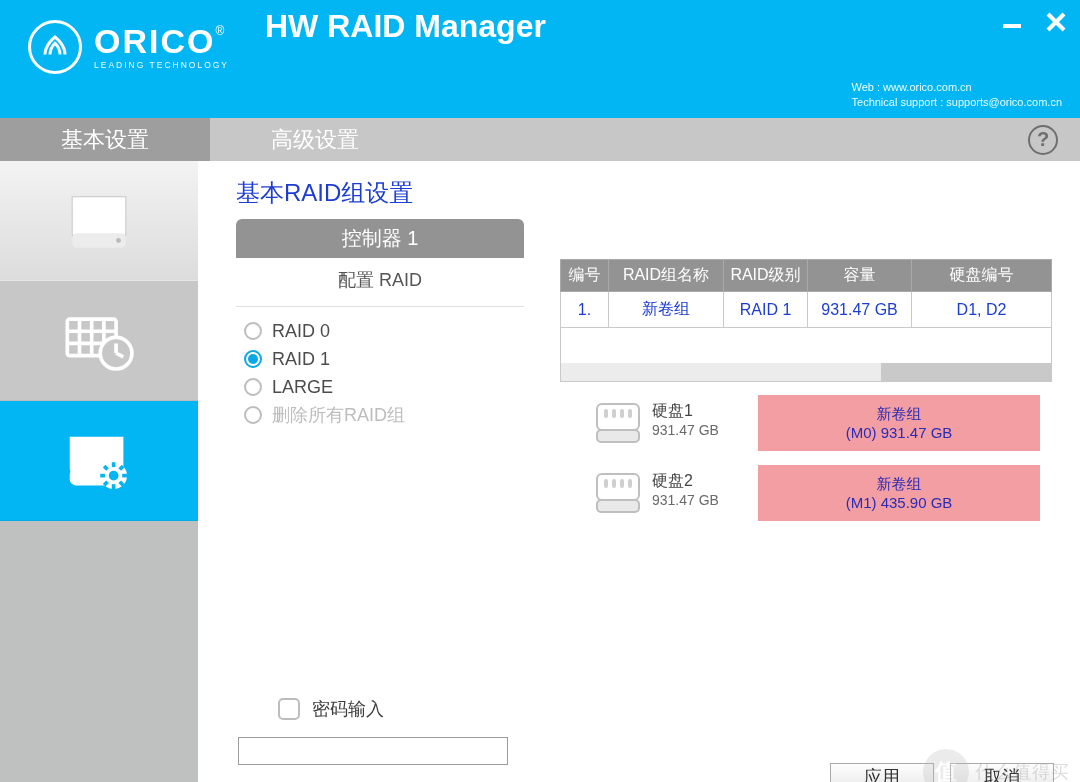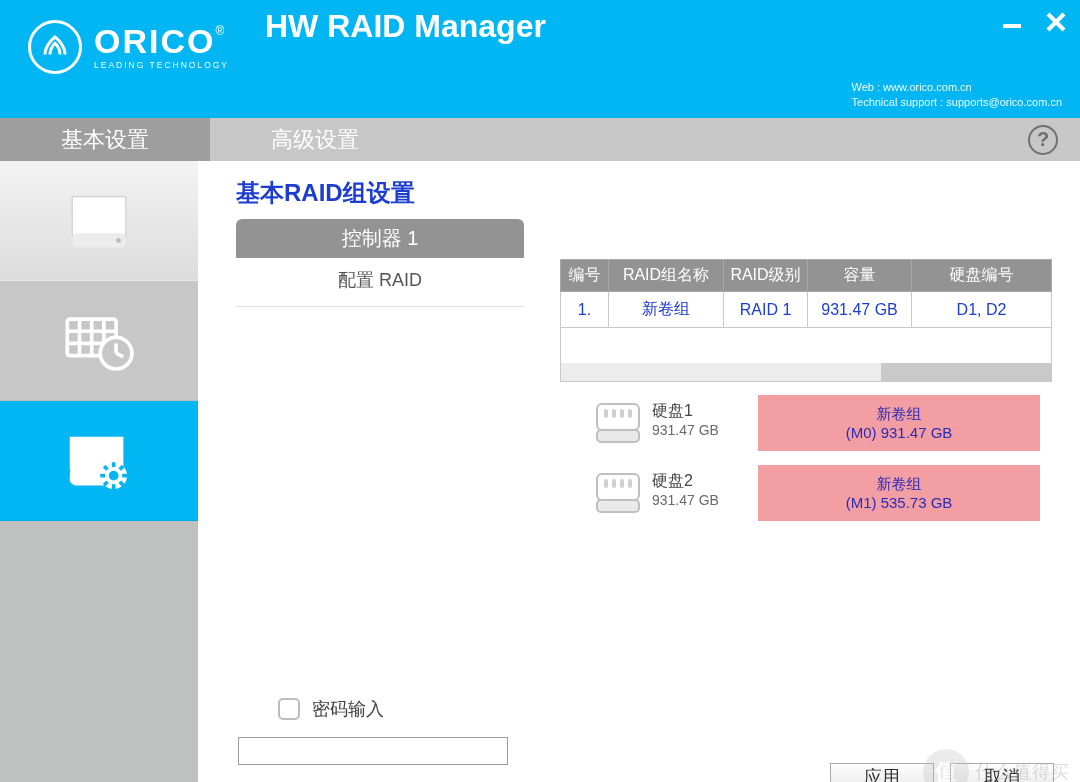--- a/index.html
+++ b/index.html
@@ -21,21 +21,21 @@
   .tab.active { background: #9e9e9e; }
   .help-icon { position: absolute; right: 22px; top: 50%; transform: translateY(-50%); width: 30px; height: 30px; border: 2.5px solid #6f6f6f; border-radius: 50%; display: flex; align-items: center; justify-content: center; color: #6f6f6f; font-weight: 700; font-size: 20px; cursor: pointer; }
   .body { display: flex; height: 640px; }
   .sidebar { width: 198px; background: linear-gradient(to bottom, #cfd0d0, #bfc0c0 30%, #bfc0c0); display: flex; flex-direction: column; }
   .side-item { height: 120px; display: flex; align-items: center; justify-content: center; cursor: pointer; border-bottom: 1px solid rgba(0,0,0,.05); }
   .side-item.first { background: linear-gradient(to bottom, #f3f3f3, #dcdcdc); }
   .side-item.second { background: #c7c7c7; }
   .side-item.active { background: #01b6f2; }
   .side-item svg { width: 78px; height: 78px; }
   .content { flex: 1; padding: 16px 26px 10px 38px; position: relative; background: #fff; }
-  .section-title { color: #1d3dd1; font-size: 24px; font-weight: 700; margin-bottom: 10px; }
+  .section-title { color: #1d3dd1; font-size: 24px; font-weight: 400; margin-bottom: 10px; }
   .config-panel { width: 288px; }
   .ctrl-header { background: #939393; color: #fff; font-size: 20px; text-align: center; padding: 6px 0; border-top-left-radius: 6px; border-top-right-radius: 6px; }
   .ctrl-sub { text-align: center; font-size: 18px; color: #555; padding: 10px 0 14px; border-bottom: 1px solid #e0e0e0; }
   .radios { padding: 10px 0 0 8px; }
   .radio-row { display: flex; align-items: center; gap: 10px; font-size: 18px; color: #4c4c4c; height: 28px; cursor: pointer; }
   .radio-row.disabled { color: #bdbdbd; cursor: default; }
   .radio-dot { width: 18px; height: 18px; border: 2px solid #bdbdbd; border-radius: 50%; display:flex; align-items:center; justify-content:center; }
   .radio-row.selected .radio-dot { border-color: #0aa9e6; }
   .radio-row.selected .radio-dot::after { content:""; width:10px; height:10px; background:#0aa9e6; border-radius:50%; }
   .grid-wrap { position: absolute; left: 362px; right: 28px; top: 54px; }
@@ -146,20 +146,38 @@
         </svg>
     </div>
   </div>
 
   <div class="content">
     <div class="section-title">基本RAID组设置</div>
 
     <div class="config-panel">
       <div class="ctrl-header">控制器 1</div>
       <div class="ctrl-sub">配置 RAID</div>
+      <div class="radios">
+        <div class="radio-row">
+            <span class="radio-dot"></span>
+            <span>RAID 0</span>
+          </div>
+        <div class="radio-row selected">
+            <span class="radio-dot"></span>
+            <span>RAID 1</span>
+          </div>
+        <div class="radio-row">
+            <span class="radio-dot"></span>
+            <span>LARGE</span>
+          </div>
+        <div class="radio-row disabled">
+            <span class="radio-dot"></span>
+            <span>删除所有RAID组</span>
+          </div>
+      </div>
     </div>
 
     <div class="grid-wrap">
       <table class="grid">
         <tbody>
             <tr>
           <th style="width:48px">编号</th>
           <th>RAID组名称</th>
           <th style="width:84px">RAID级别</th>
           <th style="width:104px">容量</th>
@@ -212,21 +230,21 @@
               <rect x="26" y="8" width="4" height="9" rx="2" fill="#cfcfcf"></rect>
               <rect x="34" y="8" width="4" height="9" rx="2" fill="#cfcfcf"></rect>
             </svg>
           </div>
         <div class="disk-info">
             <div class="disk-name">硬盘2</div>
             <div class="disk-cap">931.47 GB</div>
           </div>
         <div class="disk-vol">
             <div>新卷组</div>
-            <div>(M1) 535.73 GB</div>
+            <div>(M1) 435.90 GB</div>
           </div>
       </div>
     </div>
 
     <div class="pw-row">
       <div class="pw-check"></div>
       <span>密码输入</span>
     </div>
     <input class="pw-input" type="password" style="">
 

